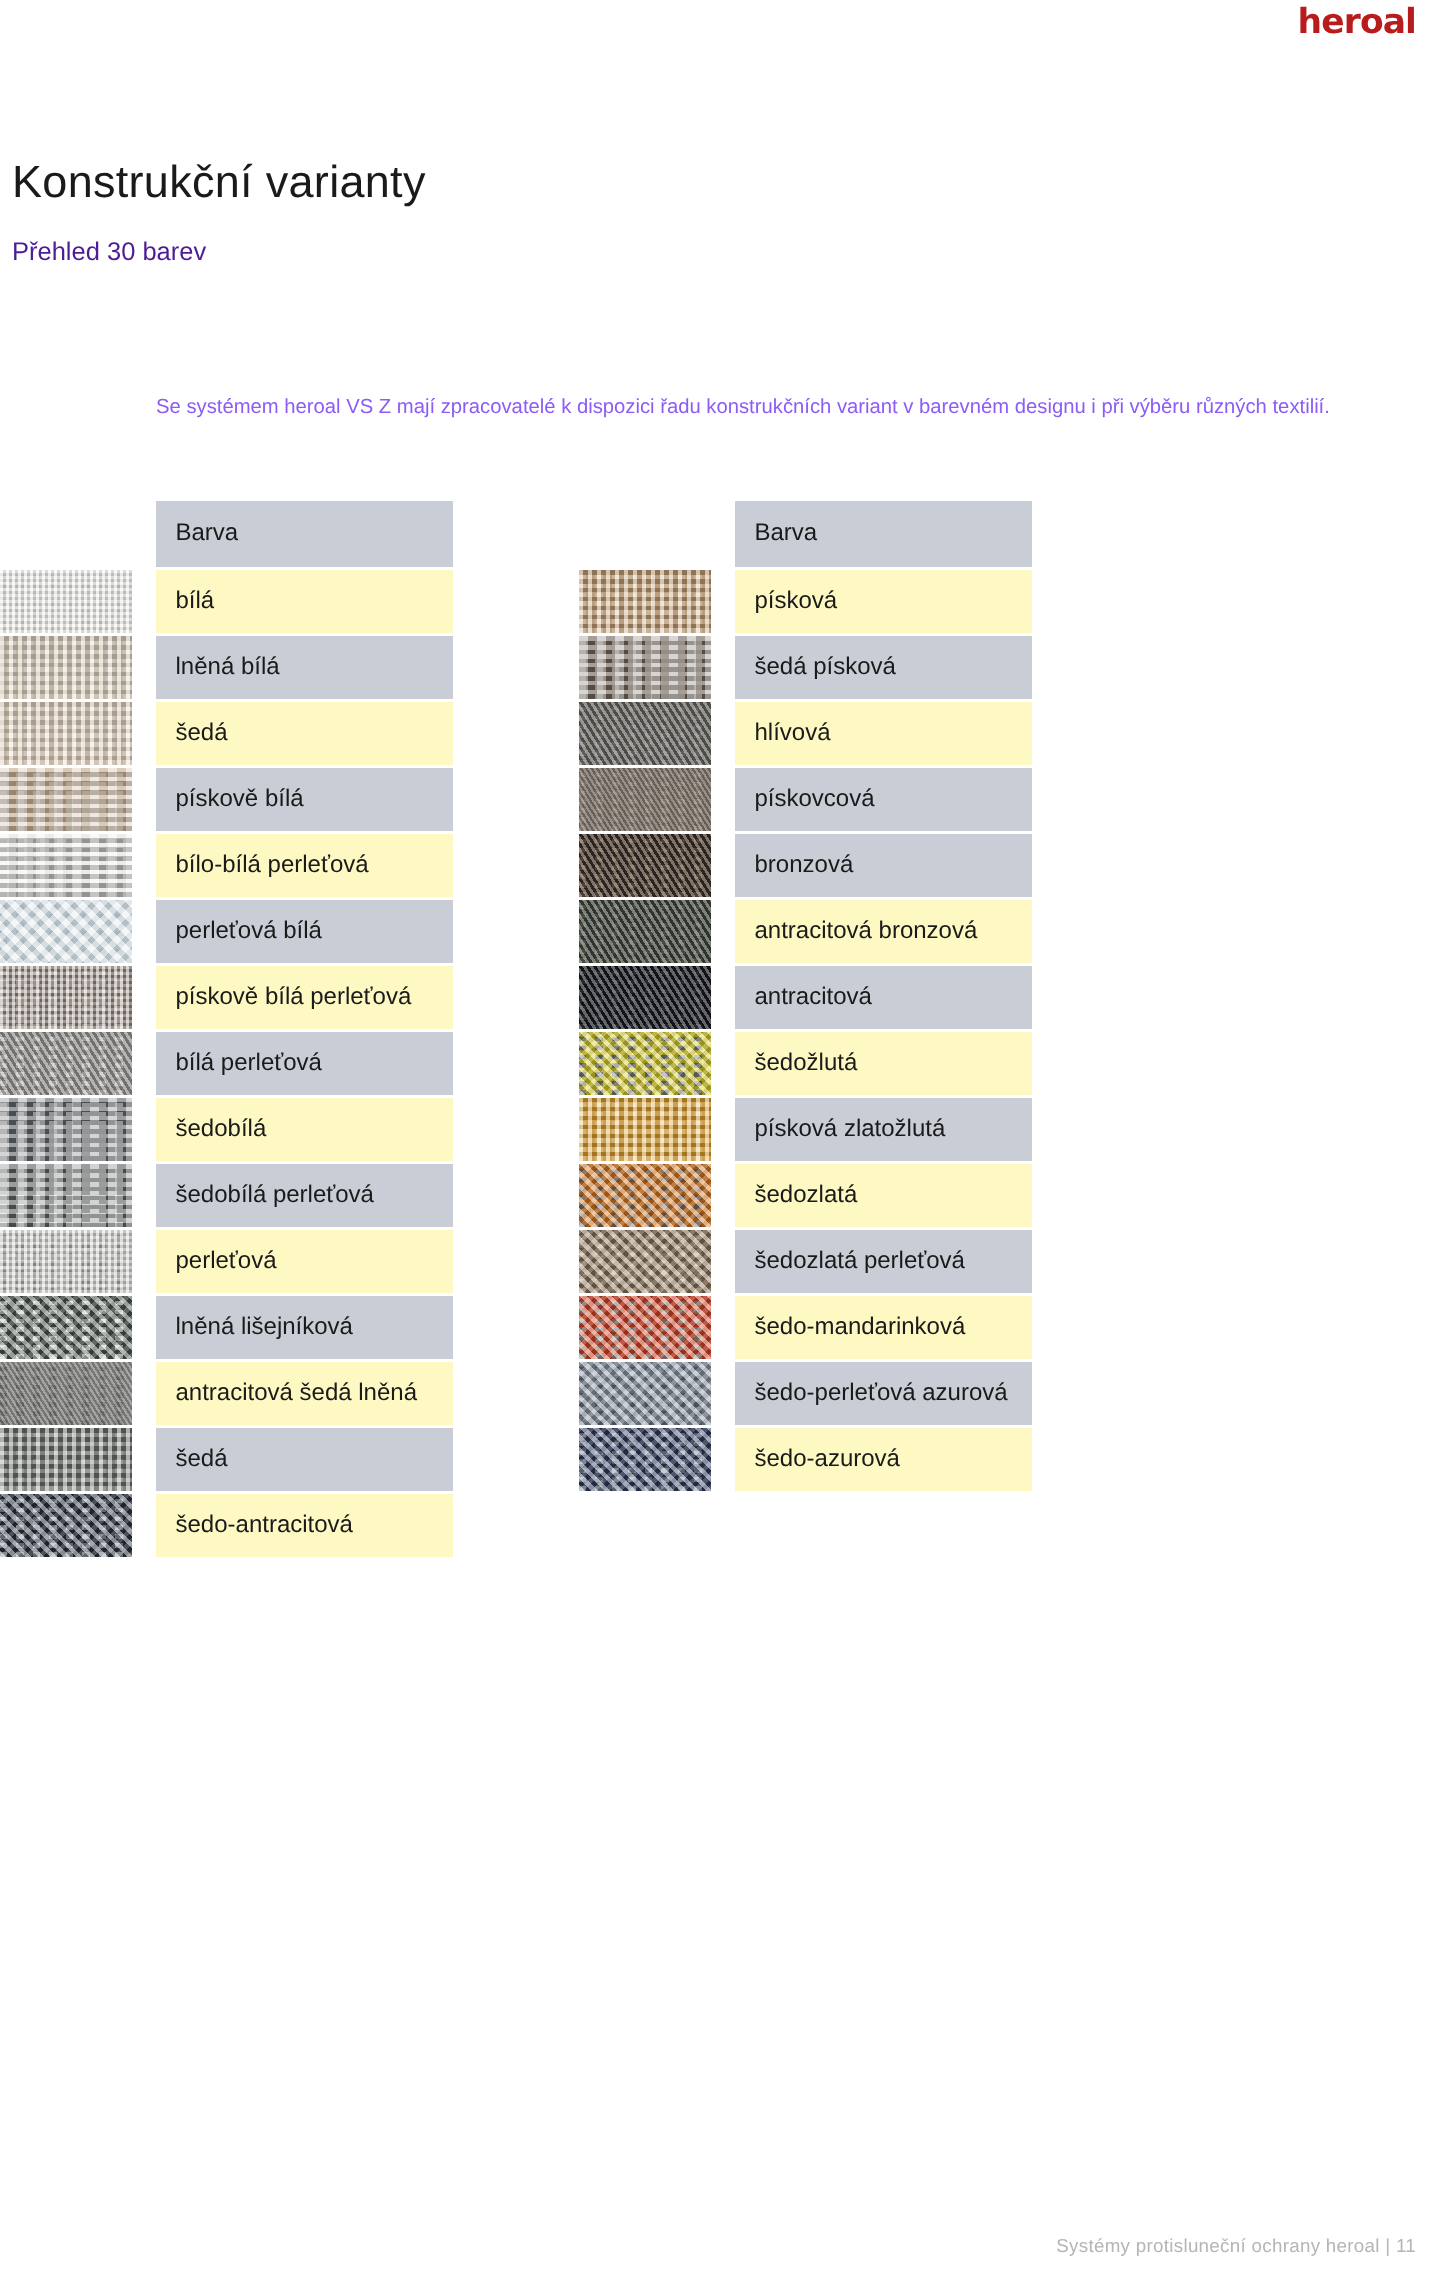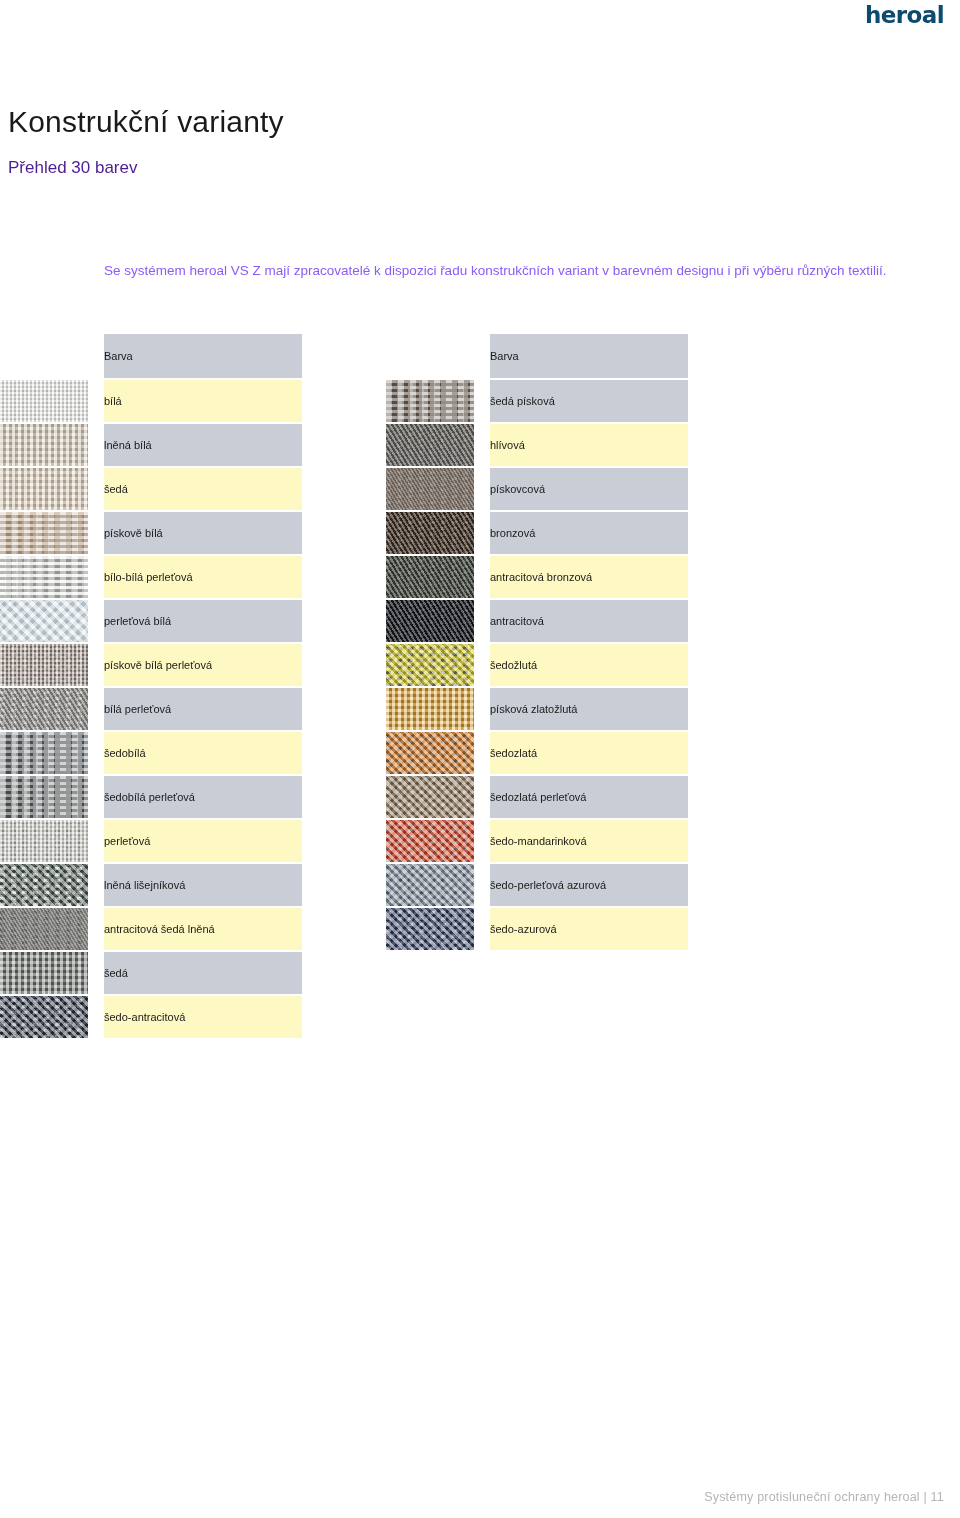--- a/index.html
+++ b/index.html
@@ -19,21 +19,21 @@
 
   
   .logo {
     position: absolute;
     top: 2px;
     right: 16px;
     font-family: "DejaVu Sans", sans-serif;
     font-size: 23px;
     font-weight: bold;
     letter-spacing: -0.6px;
-    color: #0c4a6e;
+    color: #b91c1c;
     line-height: 26px;
   }
 
   
   .page-title {
     position: absolute;
     left: 8px;
     top: 104px;
     font-size: 30px;
     font-weight: 400;
@@ -94,22 +94,22 @@
   }
   .label-cell {
     position: absolute;
     left: 104px;
     top: 0;
     width: 198px;
     height: 42px;
     display: flex;
     align-items: center;
     box-sizing: border-box;
-    padding-left: 0;
-    font-size: 11px;
+    padding-left: 13px;
+    font-size: 16px;
     color: #1a1a1a;
     white-space: nowrap;
   }
   .row.head .label-cell {
     height: 44px;
   }
   .row.head {
     height: 44px;
     margin-bottom: 2px;
   }
@@ -301,20 +301,27 @@
           <div class="label-cell">šedo-antracitová</div>
         </div>
       </div>
   </div>
 
   <div class="color-table right">
     <div class="row head shade-a">
       <div class="label-cell">Barva</div>
     </div>
     <div id="right-rows">
+        <div class="row shade-b">
+          <div class="swatch" style="background-color: rgb(201, 161, 115);">
+            <div class="fleck" style="--fleck: #e0c6a3;"></div>
+            <div class="tex coarse"></div>
+          </div>
+          <div class="label-cell">písková</div>
+        </div>
         <div class="row shade-a">
           <div class="swatch" style="background-color: rgb(110, 98, 87);">
             <div class="fleck" style="--fleck: #cfc7bd;"></div>
             <div class="tex dash"></div>
           </div>
           <div class="label-cell">šedá písková</div>
         </div>
         <div class="row shade-b">
           <div class="swatch" style="background-color: rgb(96, 94, 90);">
             <div class="fleck" style="--fleck: #7c7a76;"></div>

